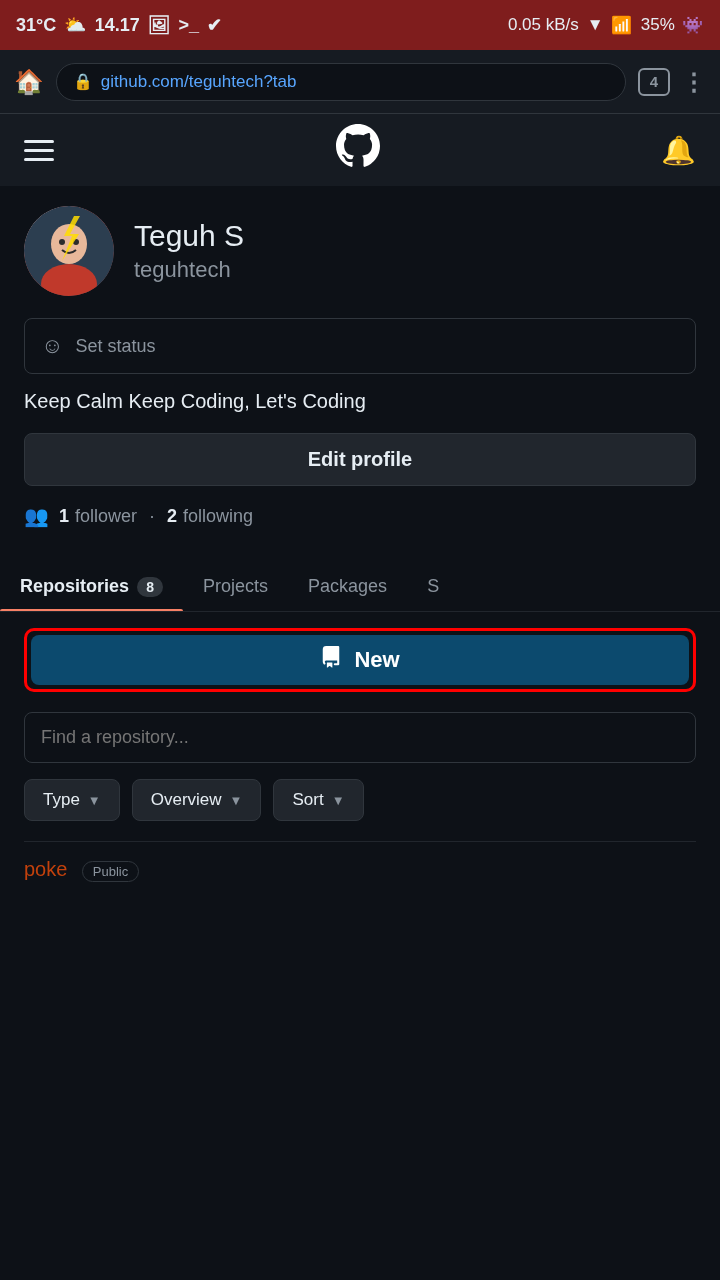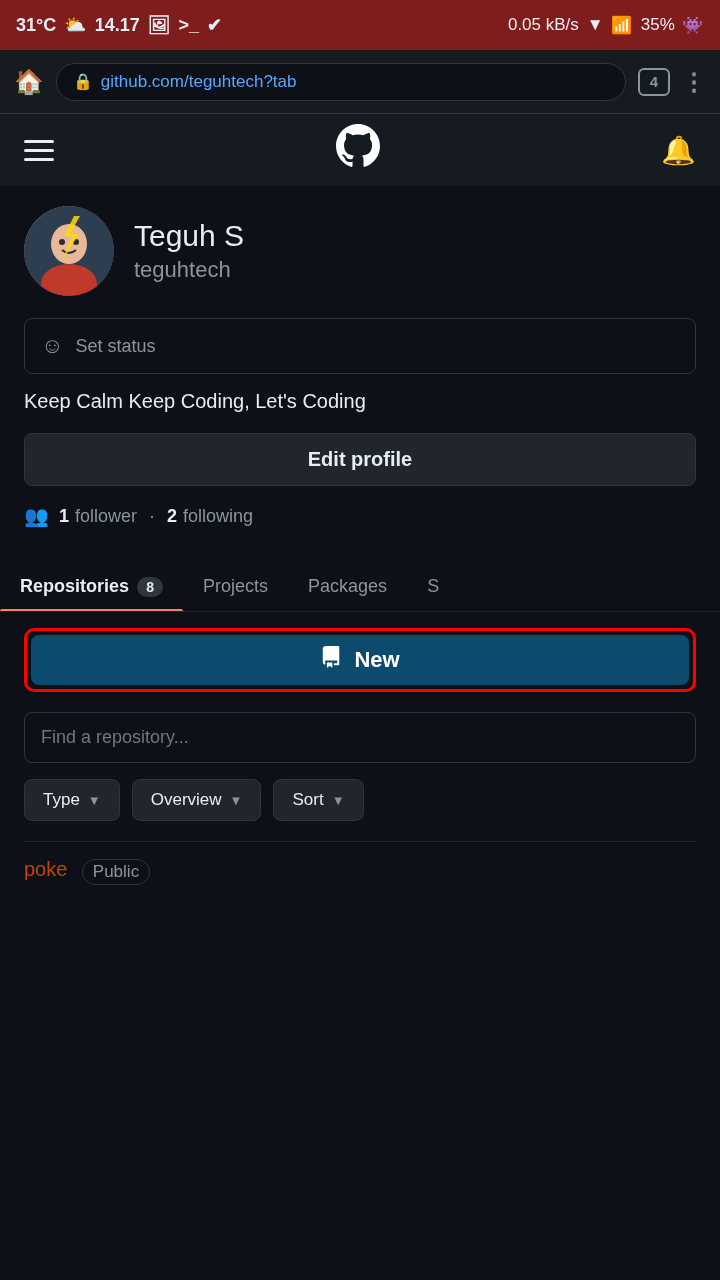--- a/index.html
+++ b/index.html
@@ -350,21 +350,21 @@
     }
     .repo-name {
       font-size: 20px;
       color: #c2410c;
       font-weight: 400;
     }
     .repo-visibility {
       display: inline-block;
       border: 1px solid #30363d;
       border-radius: 20px;
-      font-size: 17px;
+      font-size: 13px;
       color: #8b949e;
       padding: 2px 10px;
       margin-left: 10px;
       vertical-align: middle;
     }
   </style>
 </head>
 <body>
 
 <div class="status-bar">

